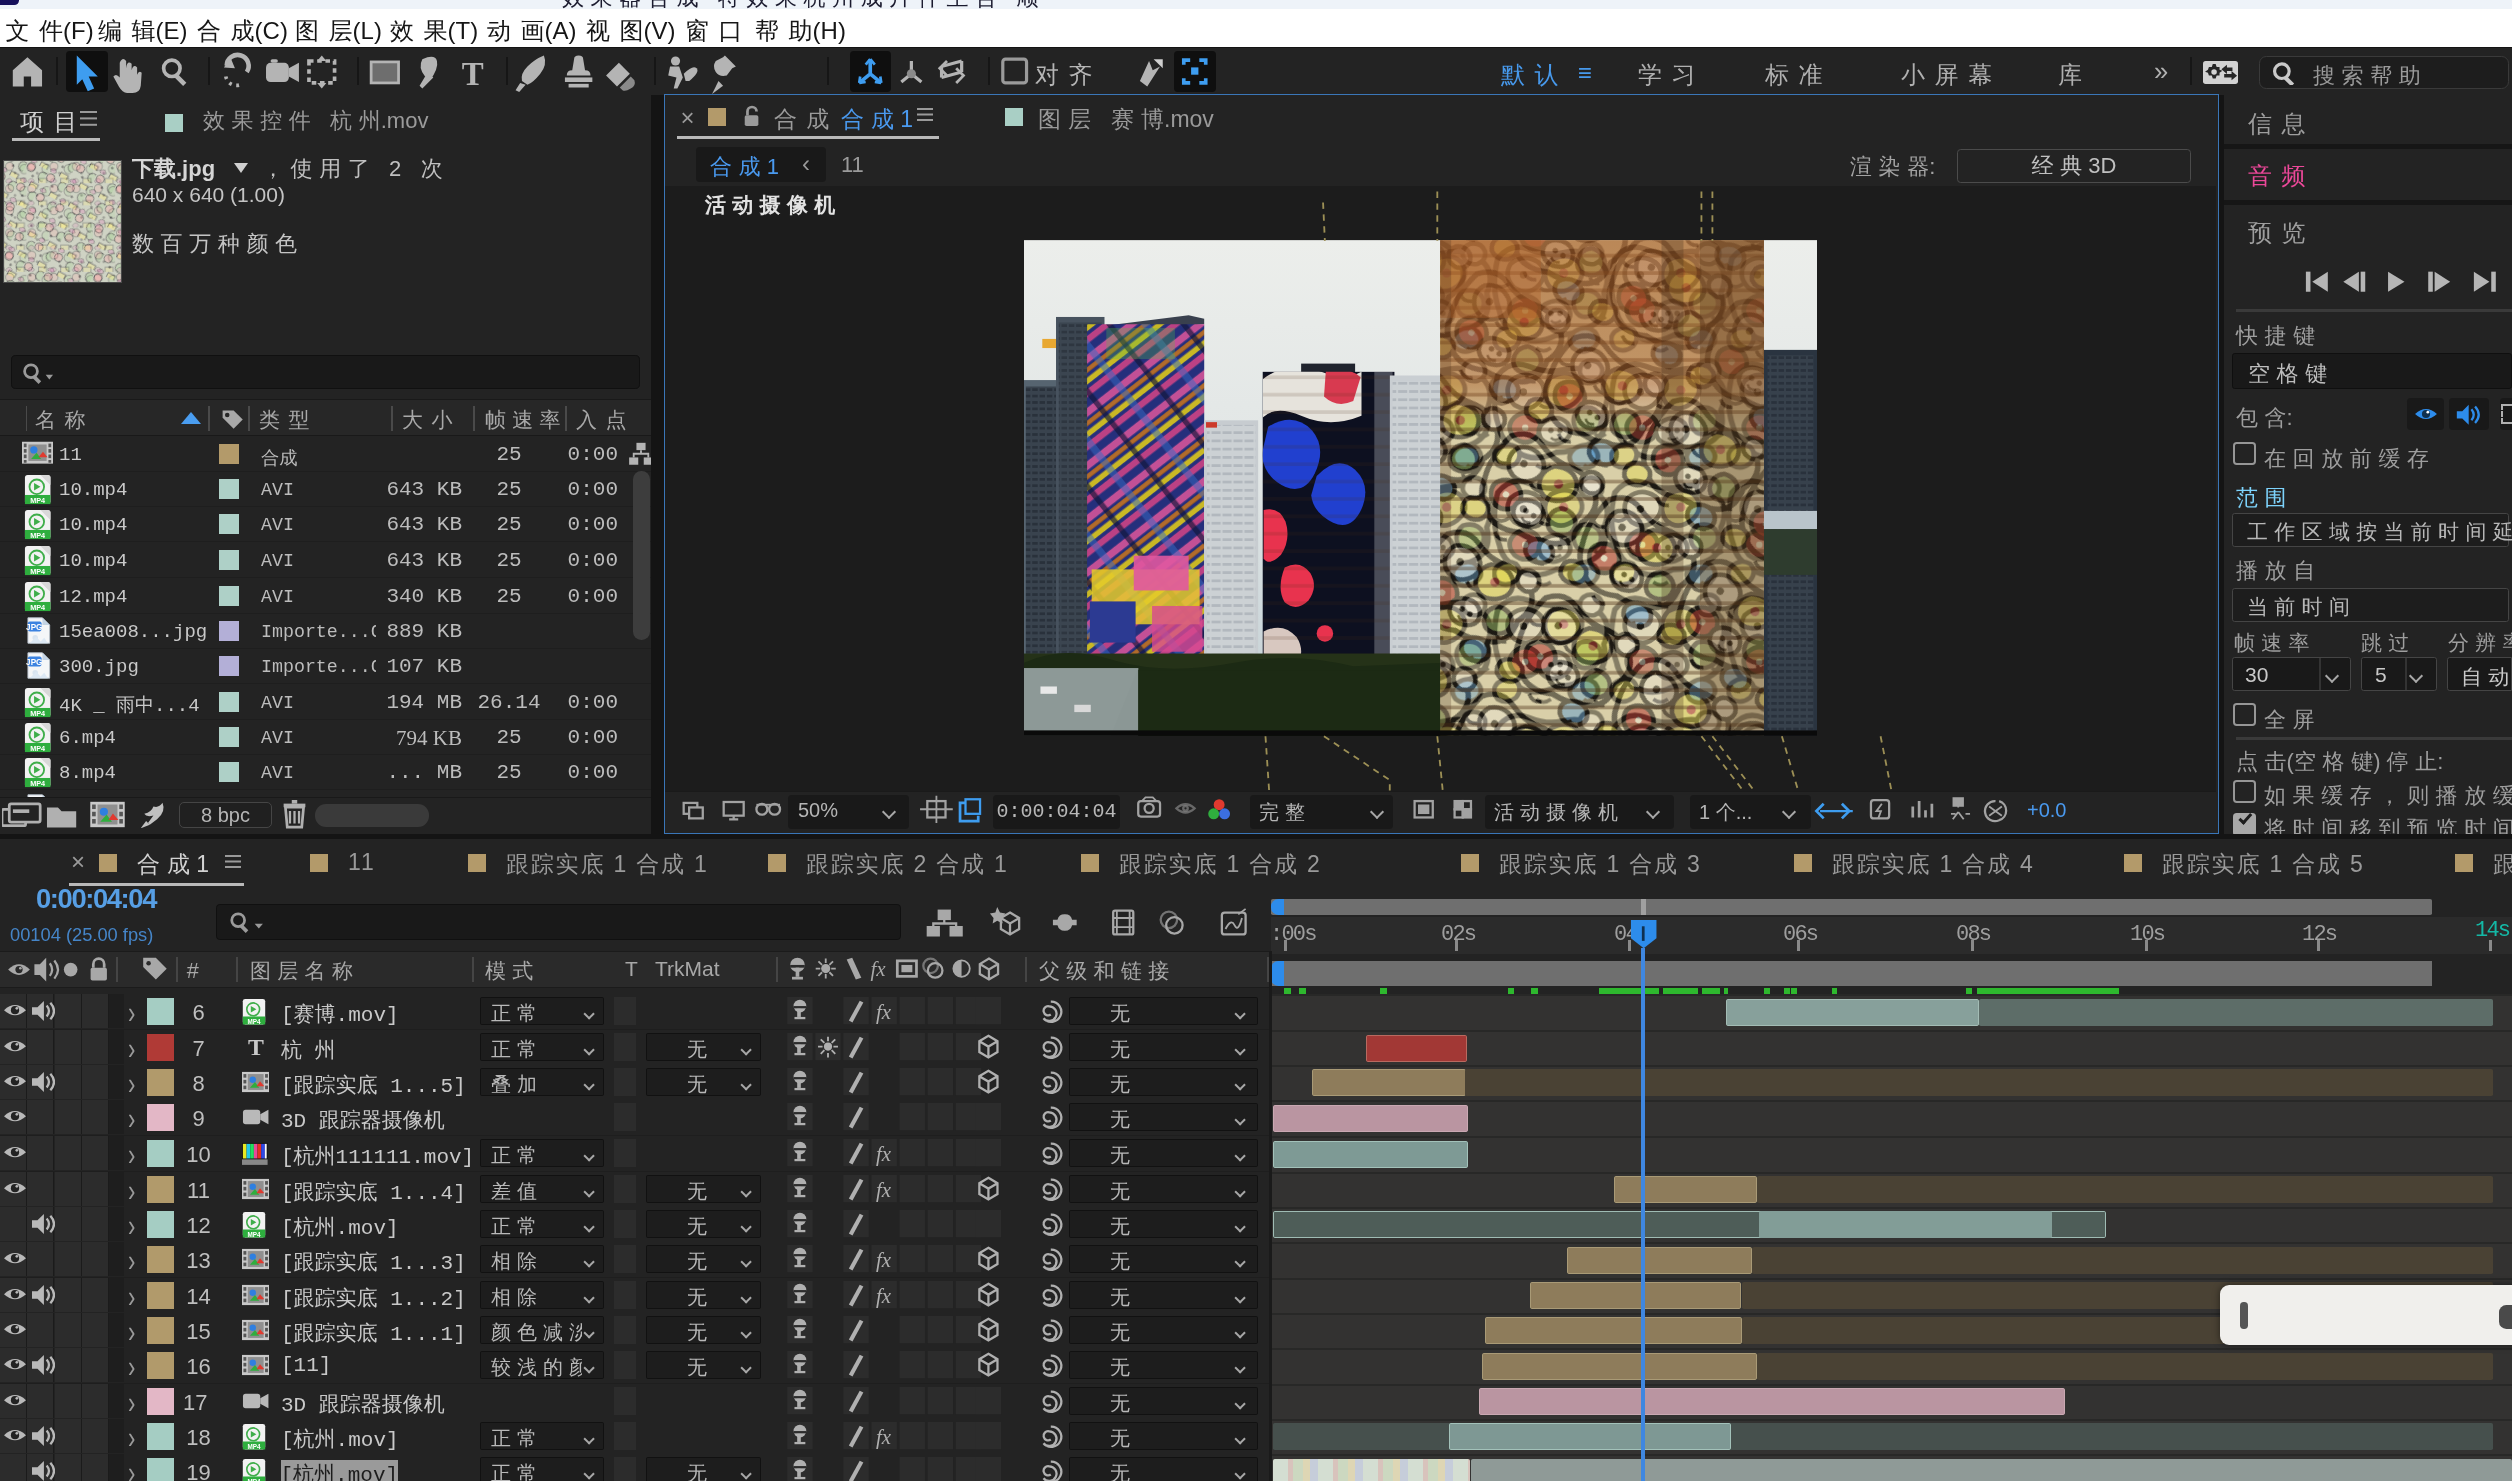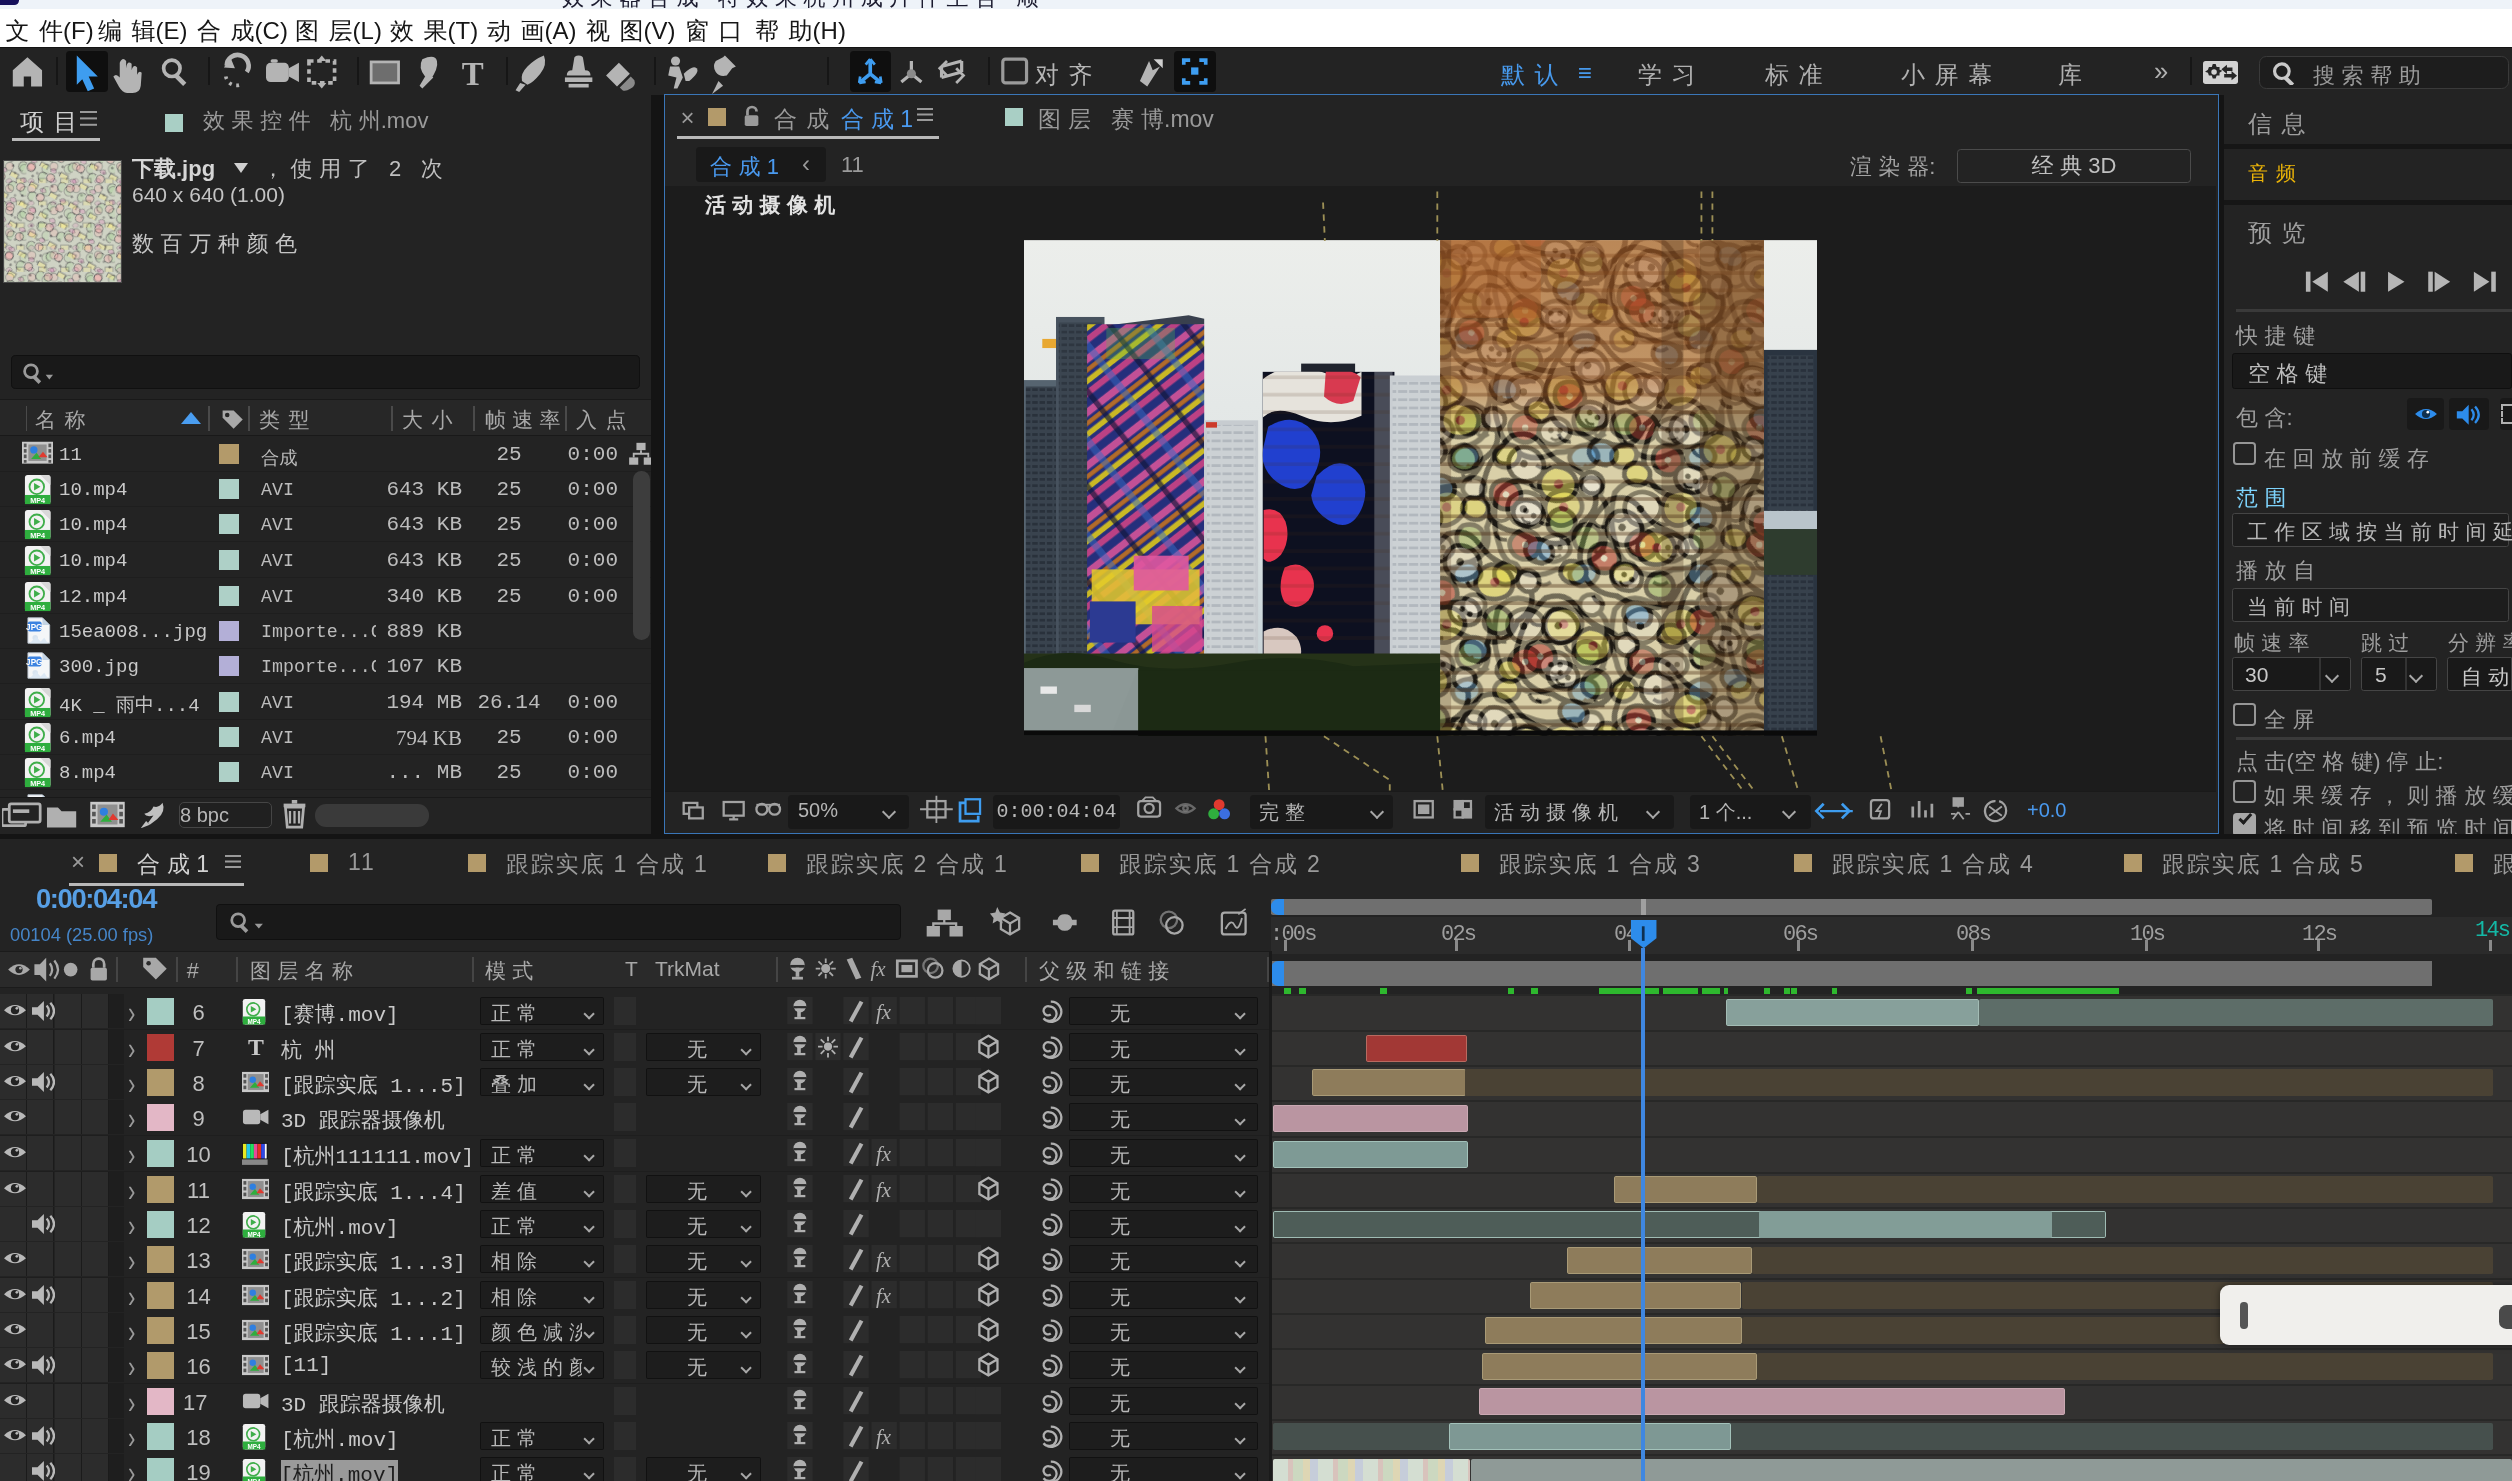--- a/index.html
+++ b/index.html
@@ -374,21 +374,21 @@
           <rect x="32" y="21" width="4" height="5" fill="#555"></rect>
           <rect x="8" y="5" width="22" height="22" fill="#8f8f8f"></rect>
           <circle cx="15" cy="13" r="4.5" fill="#2f7fe0"></circle>
           <path d="M11 24 l7 -8 l6 8 Z" fill="#2fae3e"></path>
           <path d="M20 22 l5 -7 l6 7 Z" fill="#e03a2f"></path>
         </svg>
 <svg class="ab" style="left:137px;top:2.7px" width="31" height="27.4" viewBox="0 0 34 30">
           <path d="M28 2 q4 10 -6 18 l-8 6 l-2 -2 l6 -8 q-8 2 -10 -2 q8 -2 10 -8 q6 2 10 -4 Z" fill="#c0c0c0"></path>
           <path d="M10 22 l4 4 l-10 4 Z" fill="#c0c0c0"></path>
         </svg>
-<div class="ab" style="left:179px;top:3.7px;width:93px;height:26.5px;background:#202020;border:0.9px solid #454545;border-radius:5px;text-align:left;font-size:20px;color:#b5b5b5;line-height:25px">8 bpc</div>
+<div class="ab" style="left:179px;top:3.7px;width:93px;height:26.5px;background:#202020;border:0.9px solid #454545;border-radius:5px;text-align:center;font-size:20px;color:#b5b5b5;line-height:25px">8 bpc</div>
 <svg class="ab" style="left:280px;top:1.8px" width="29" height="29" viewBox="0 0 32 32">
           <path d="M6 8 l20 0 l-2 22 l-16 0 Z" fill="none" stroke="#b0b0b0" stroke-width="3"></path>
           <rect x="4" y="4" width="24" height="4" fill="#b0b0b0"></rect>
           <rect x="13" y="0" width="6" height="4" fill="#b0b0b0"></rect>
           <path d="M11 12 l0 14 M16 12 l0 14 M21 12 l0 14" stroke="#b0b0b0" stroke-width="2.5"></path>
         </svg>
 <div class="ab" style="left:315px;top:5.5px;width:114px;height:23px;background:#3a3a3a;border-radius:11px"></div>
 </div>
 </div>
 <div class="ab" style="left:664px;top:94px;width:1555px;height:740px;background:#232323;border:1.8px solid #3a76b8;overflow:hidden">
@@ -607,21 +607,21 @@
 <div class="ab" style="left:983px;top:12px"><span class="chev"></span></div>
 <div class="ab" style="left:1025px;top:2.7px;width:121px;height:34px;background:#191919;border-radius:3.7px"></div>
 <div class="ab" style="left:1034px;top:7.3px;font-size:20px;color:#b5b5b5">1 <span class="k2">个</span>...</div>
 <div class="ab" style="left:1119px;top:12px"><span class="chev"></span></div>
 <div class="ab" style="left:1362px;top:7.3px;font-size:20px;color:#4a9af0">+0.0</div>
 </div>
 </div>
 <div class="ab" style="left:2224px;top:94px;width:288px;height:740px;background:#232323;overflow:hidden">
 <div class="ab" style="left:24px;top:13.7px;font-size:24px;color:#9e9e9e"><span class="k">信息</span></div>
 <div class="ab" style="left:0;top:50px;width:288px;height:4.6px;background:#161616"></div>
-<div class="ab" style="left:24px;top:66px;font-size:20px;color:#eab308"><span class="k">音频</span></div>
+<div class="ab" style="left:24px;top:66px;font-size:24px;color:#ec4899"><span class="k">音频</span></div>
 <div class="ab" style="left:0;top:106px;width:288px;height:4.6px;background:#161616"></div>
 <div class="ab" style="left:24px;top:123px;font-size:24px;color:#9e9e9e"><span class="k">预览</span></div>
 <svg class="ab" style="left:80px;top:174px" width="201" height="27.4" viewBox="0 0 220 30">
 <g fill="#b5b5b5">
 <rect x="2" y="4" width="5" height="22"></rect>
           <polygon points="26,4 26,26 9,15"></polygon>
 <polygon points="60,4 60,26 43,15"></polygon>
           <rect x="62" y="4" width="5" height="22"></rect>
 <polygon points="92,4 92,26 110,15" transform="translate(0,0)"></polygon>
 <rect x="136" y="4" width="5" height="22"></rect>

